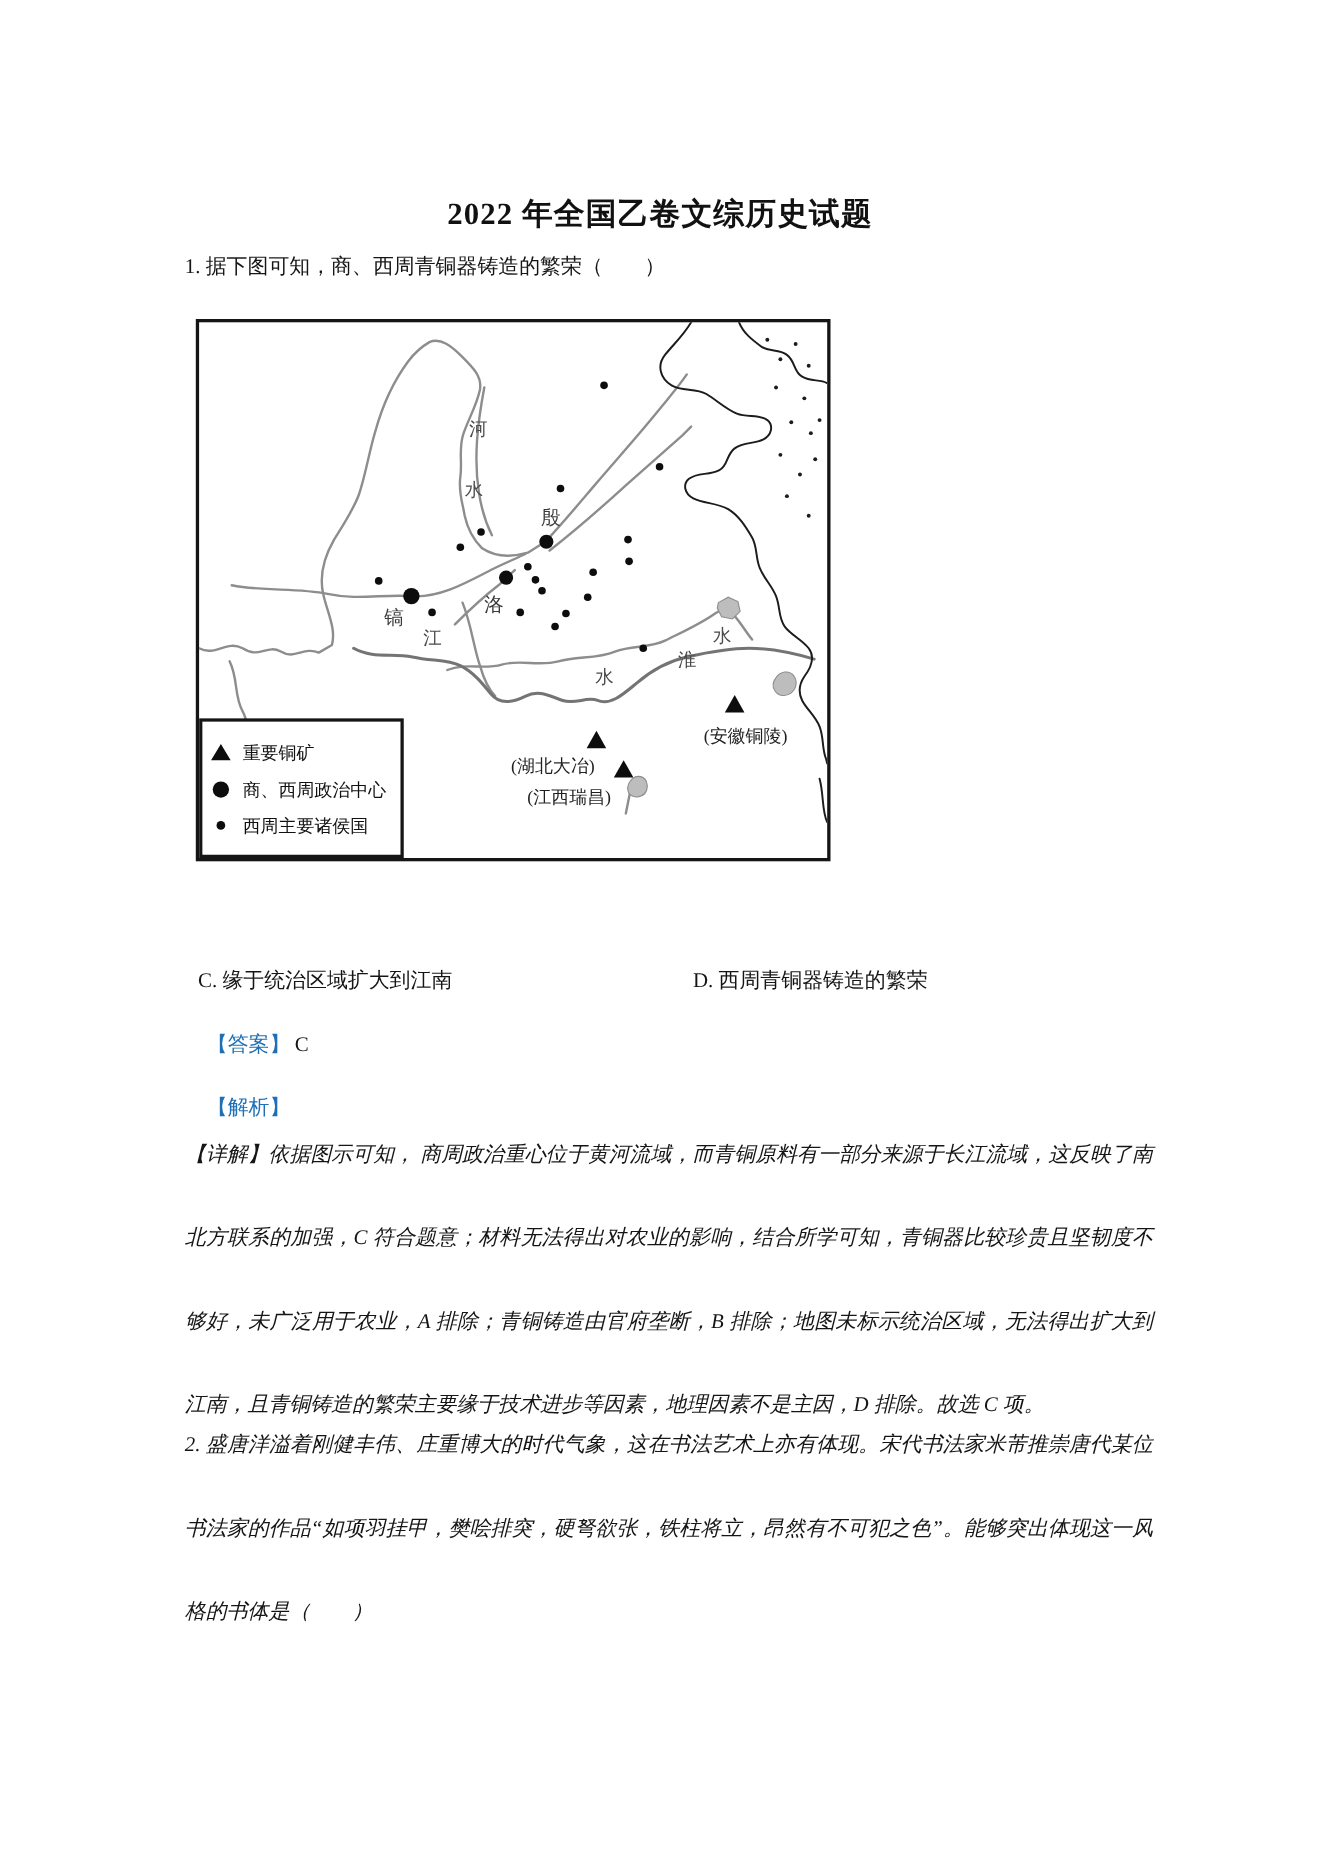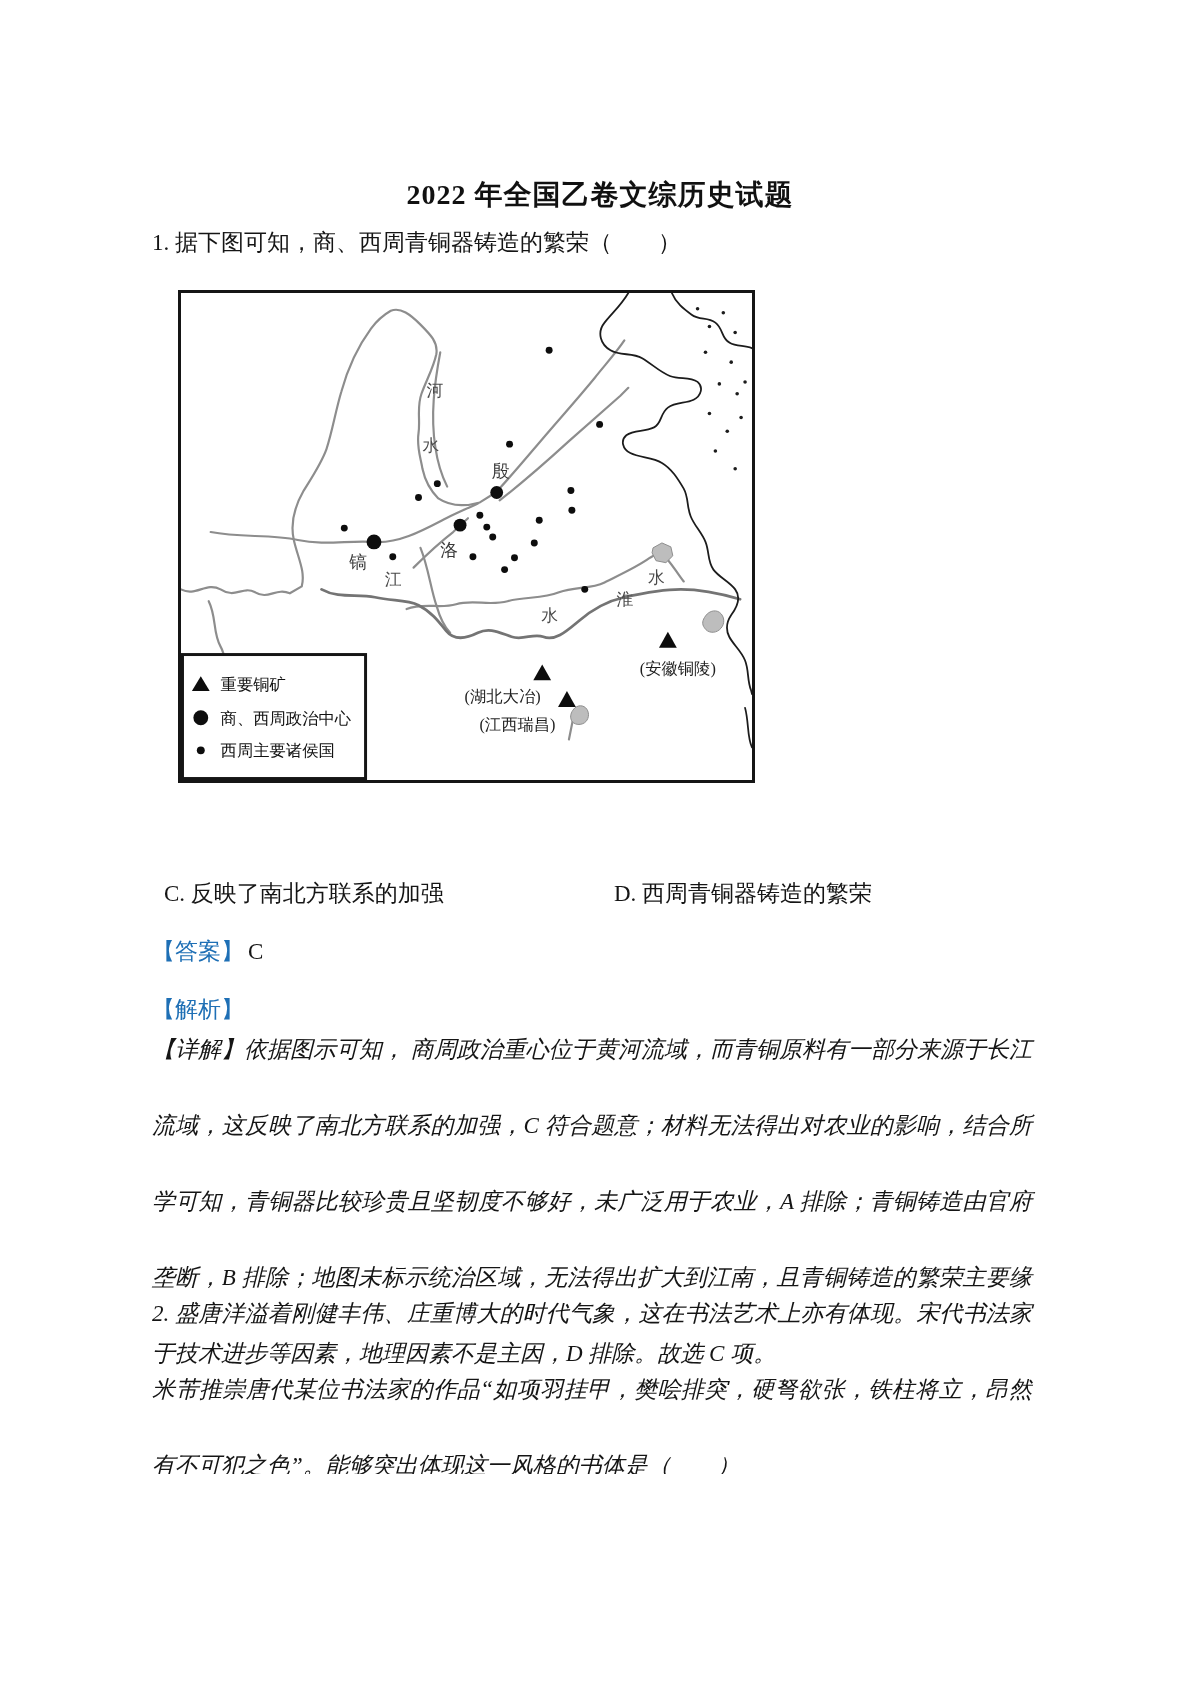--- a/index.html
+++ b/index.html
@@ -13,30 +13,30 @@
   }
   .blk{position:absolute;}
   .doc-title{
     left:0;right:0;top:176px;
     text-align:center;
     font-size:28px;font-weight:bold;
     letter-spacing:1px;
     color:#111;
   }
   .stem,.optrow,.ansline,.para{
-    left:152px;width:880px;
-    font-size:23px;
+    left:168px;width:880px;
+    font-size:19px;
     color:#151515;
   }
   .stem{line-height:30px;}
   .para{line-height:76px;text-align:justify;text-justify:inter-ideograph;font-style:italic;}
   .optrow{height:30px;}
   .optrow .opt{position:absolute;top:0;white-space:nowrap;}
   .ansline{height:30px;white-space:nowrap;}
-  .tag{color:#1E6FB5;}
+  .tag{color:#1E6FB5;margin-left:20px;}
   .ansletter{color:#151515;padding-left:4px;}
   .map-wrap{
     top:290px;left:178px;
     width:577px;height:493px;
     border:3px solid #151515;
     box-sizing:border-box;
     background:#fff;
   }
   .map-wrap svg{display:block;width:571px;height:487px;}
   .pagenum{left:0;right:0;top:1642px;text-align:center;font-size:17px;color:#222;}
@@ -170,21 +170,21 @@
         <text class="leglabel" x="40" y="402">重要铜矿</text>
         <circle cx="20" cy="430" r="7.5" fill="#0d0d0d"></circle>
         <text class="leglabel" x="40" y="436">商、西周政治中心</text>
         <circle cx="20" cy="463" r="4" fill="#0d0d0d"></circle>
         <text class="leglabel" x="40" y="469">西周主要诸侯国</text>
       </g>
     </svg>
   </div>
 
   <div class="blk optrow" style="top:878px">
-    <span class="opt" style="left:12px">C. 反映了南北方联系的加强</span>
+    <span class="opt" style="left:12px">C. 缘于统治区域扩大到江南</span>
     <span class="opt" style="left:462px">D. 西周青铜器铸造的繁荣</span>
   </div>
 
   <div class="blk ansline" style="top:936px">
     <span class="tag">【答案】</span><span class="ansletter">C</span>
   </div>
 
   <div class="blk ansline" style="top:994px">
     <span class="tag">【解析】</span>
   </div>

